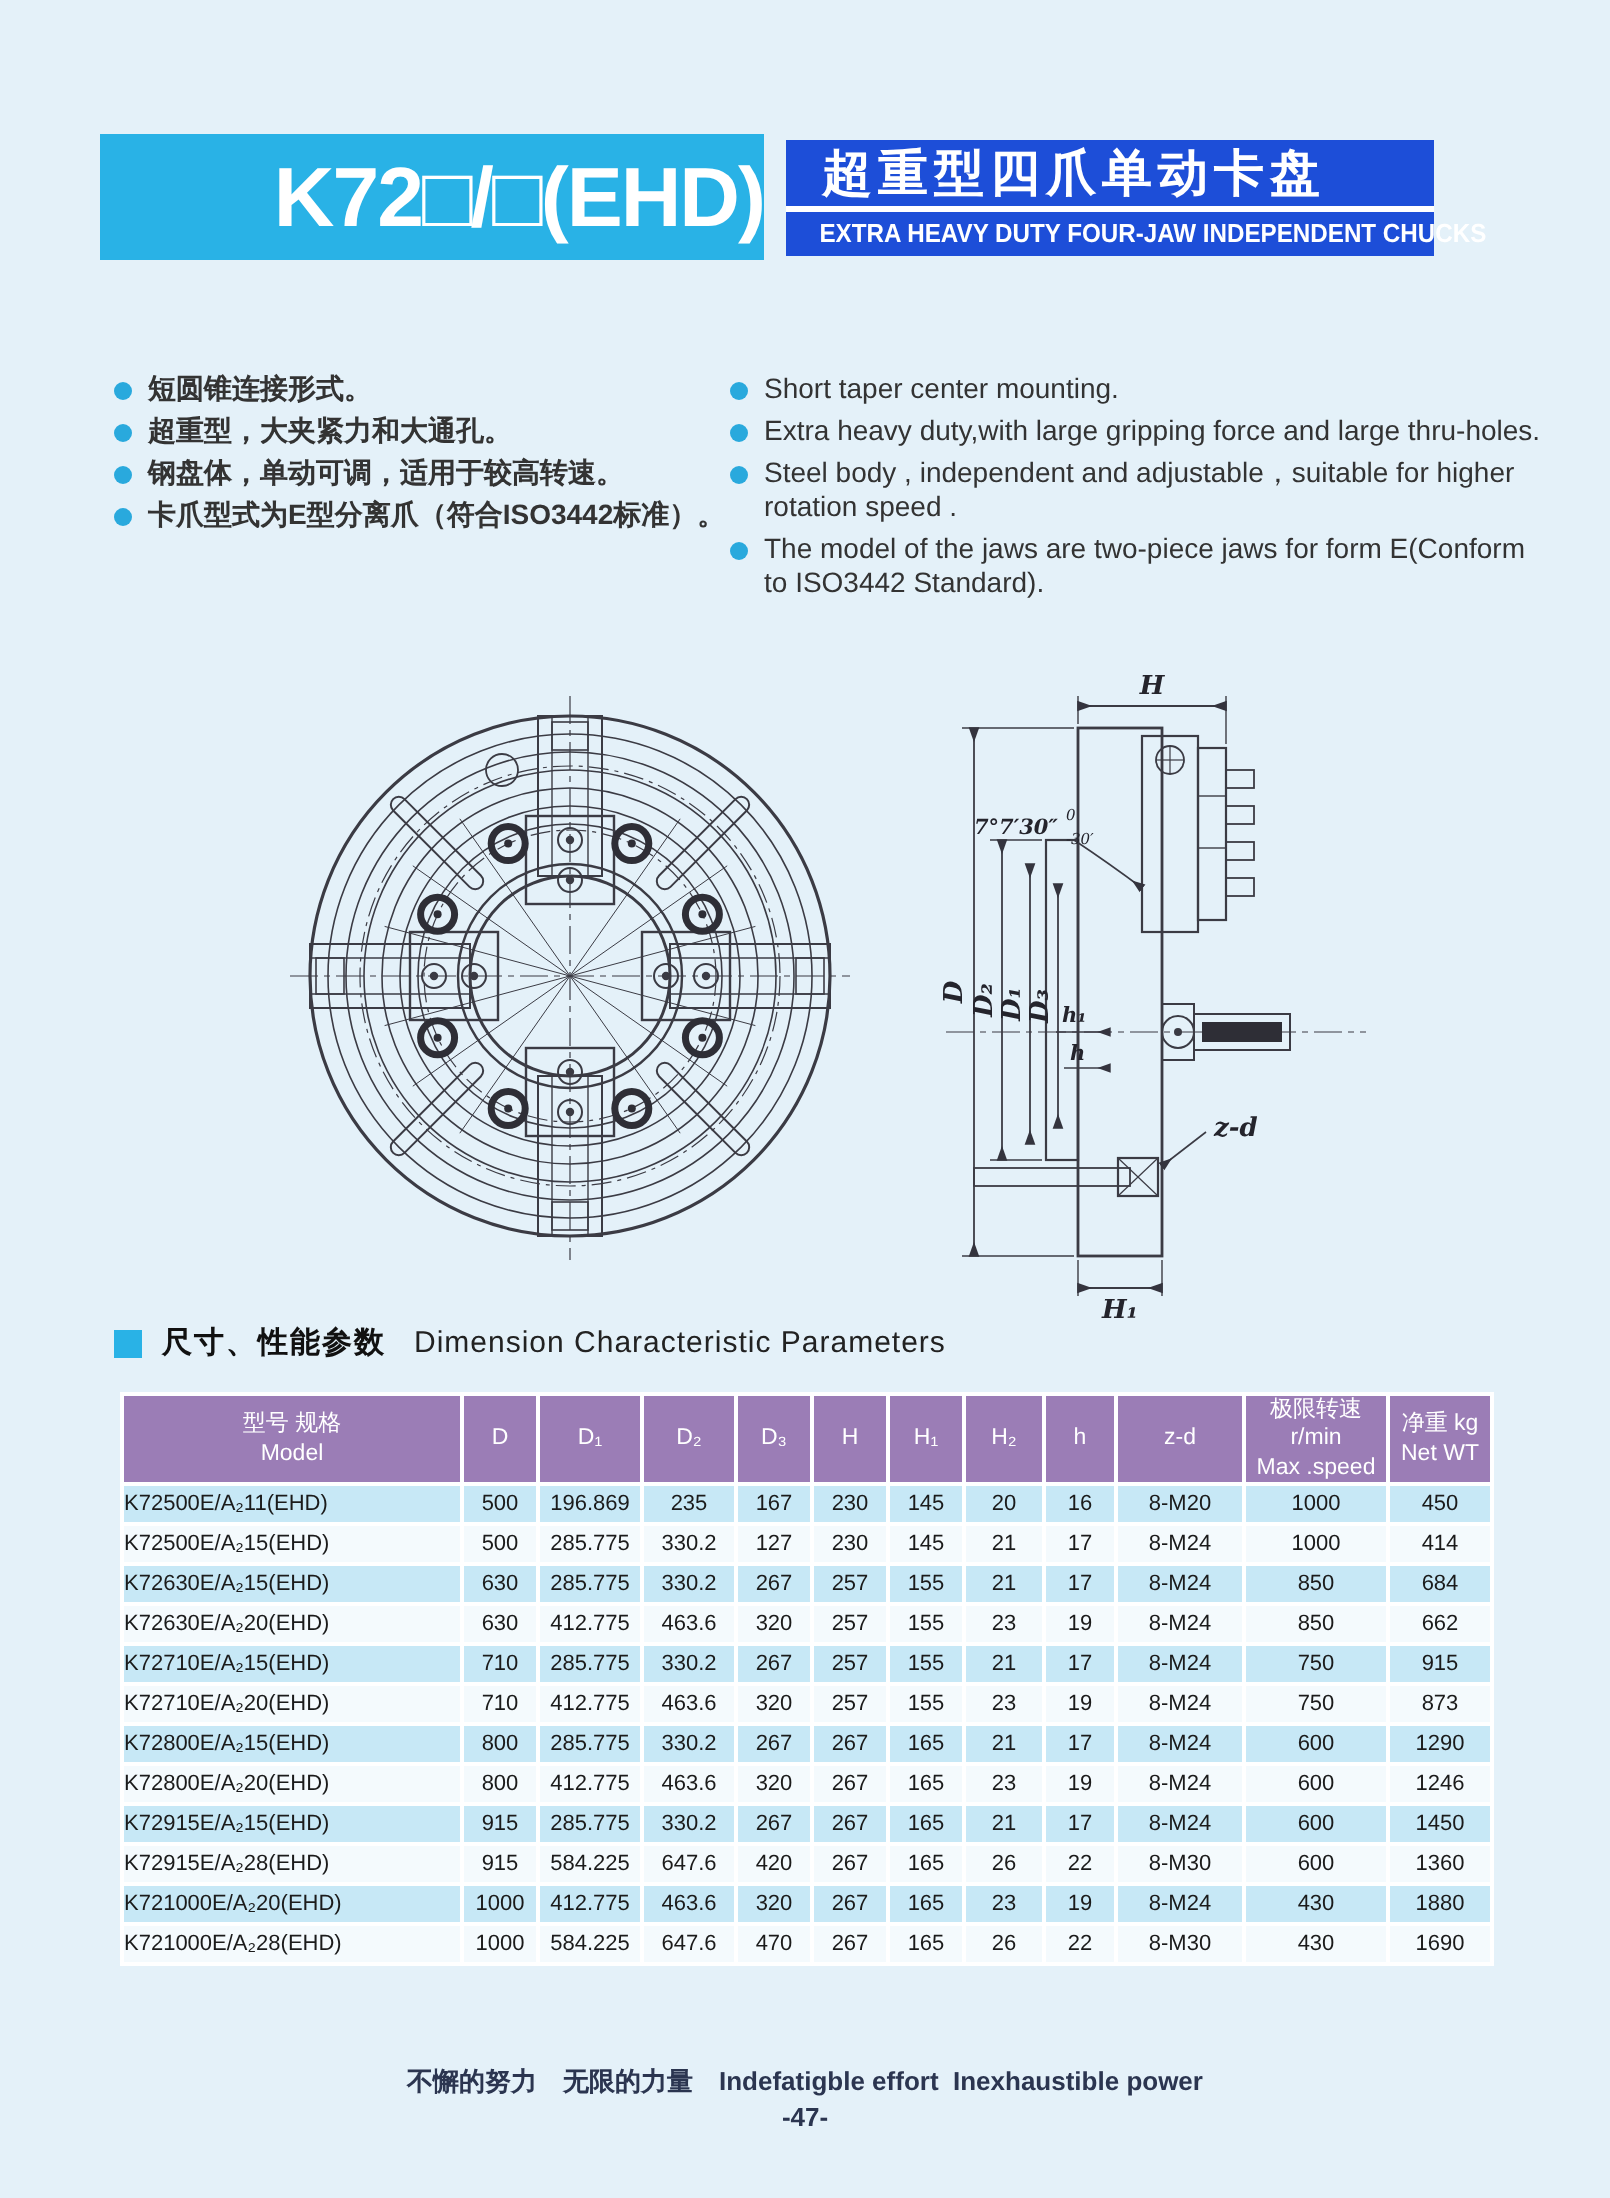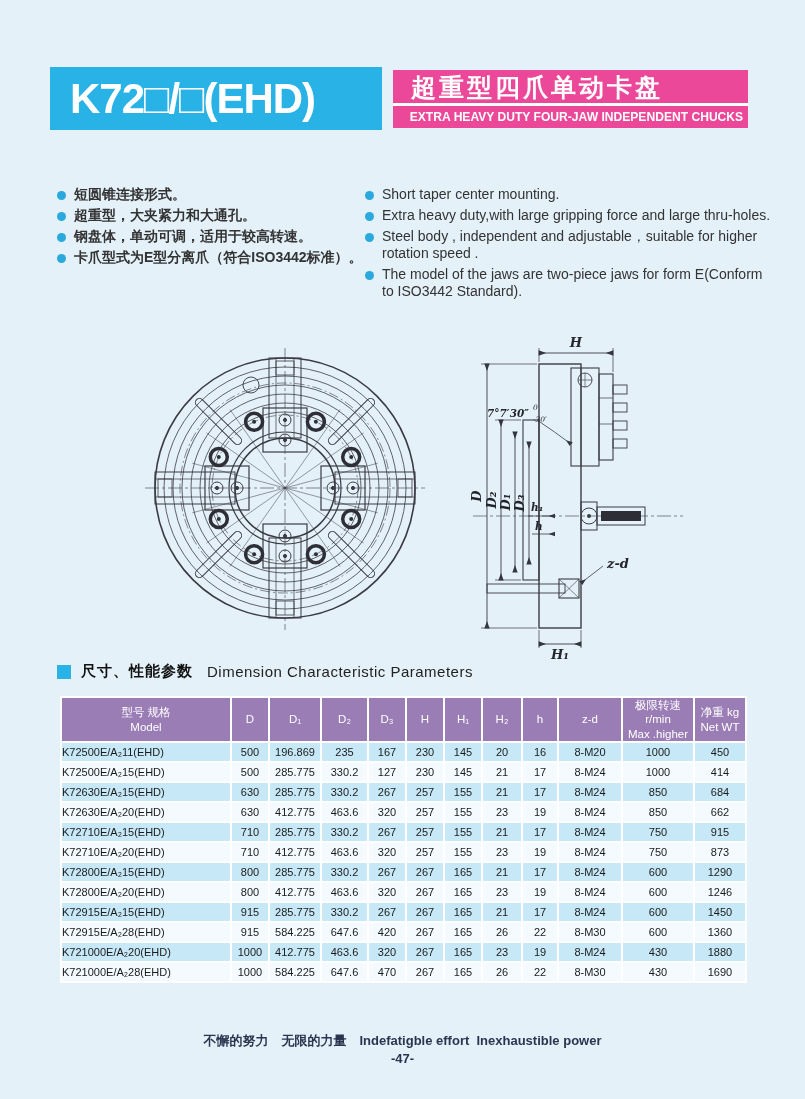--- a/index.html
+++ b/index.html
@@ -1,22 +1,22 @@
 <!DOCTYPE html>
 <html><head>
 <meta charset="utf-8">
 <style>
   html,body{margin:0;padding:0;}
   .page{position:relative;width:805px;height:1099px;background:#e4f1f9;overflow:hidden;
         font-family:"Liberation Sans",sans-serif;color:#222;}
   
   .model-box{position:absolute;left:50px;top:67px;width:332px;height:63px;background:#29b2e6;
-             display:flex;align-items:center;padding-left:20px;box-sizing:border-box;}
+             display:flex;align-items:center;padding-left:5px;box-sizing:border-box;justify-content:flex-end;}
   .model-box span{color:#fff;font-size:42px;font-weight:bold;letter-spacing:-1px;white-space:nowrap;}
-  .title-box{position:absolute;left:393px;top:70px;width:355px;height:58px;background:#ec4899;box-sizing:border-box;}
+  .title-box{position:absolute;left:393px;top:70px;width:324px;height:58px;background:#1d4ed8;box-sizing:border-box;}
   .title-cn{color:#fff;font-size:25px;font-weight:bold;letter-spacing:3px;padding:2px 0 0 18px;line-height:30px;white-space:nowrap;}
   .title-divider{height:3px;background:#fff;margin-top:1px;}
   .title-en{color:#fff;font-size:13px;font-weight:bold;padding:3px 0 0 18px;white-space:nowrap;
             transform:scaleX(.93);transform-origin:left center;}
   
   .features-cn{position:absolute;left:57px;top:186px;}
   .features-en{position:absolute;left:365px;top:186px;}
   .feat{display:flex;align-items:flex-start;margin-bottom:4px;}
   .features-cn .feat{margin-bottom:5px;}
   .dot{flex:0 0 auto;width:9px;height:9px;border-radius:50%;background:#29a9dd;margin:5px 8px 0 0;}
@@ -294,21 +294,21 @@
             <div>H₂</div>
           </th>
           <th>
             <div>h</div>
           </th>
           <th>
             <div>z-d</div>
           </th>
           <th>
             <div>极限转速r/min</div>
-            <div>Max .higher</div>
+            <div>Max .speed</div>
           </th>
           <th>
             <div>净重 kg</div>
             <div>Net WT</div>
           </th>
         </tr>
     </thead>
     <tbody>
         <tr>
           <td class="model">K72500E/A₂11(EHD)</td>

